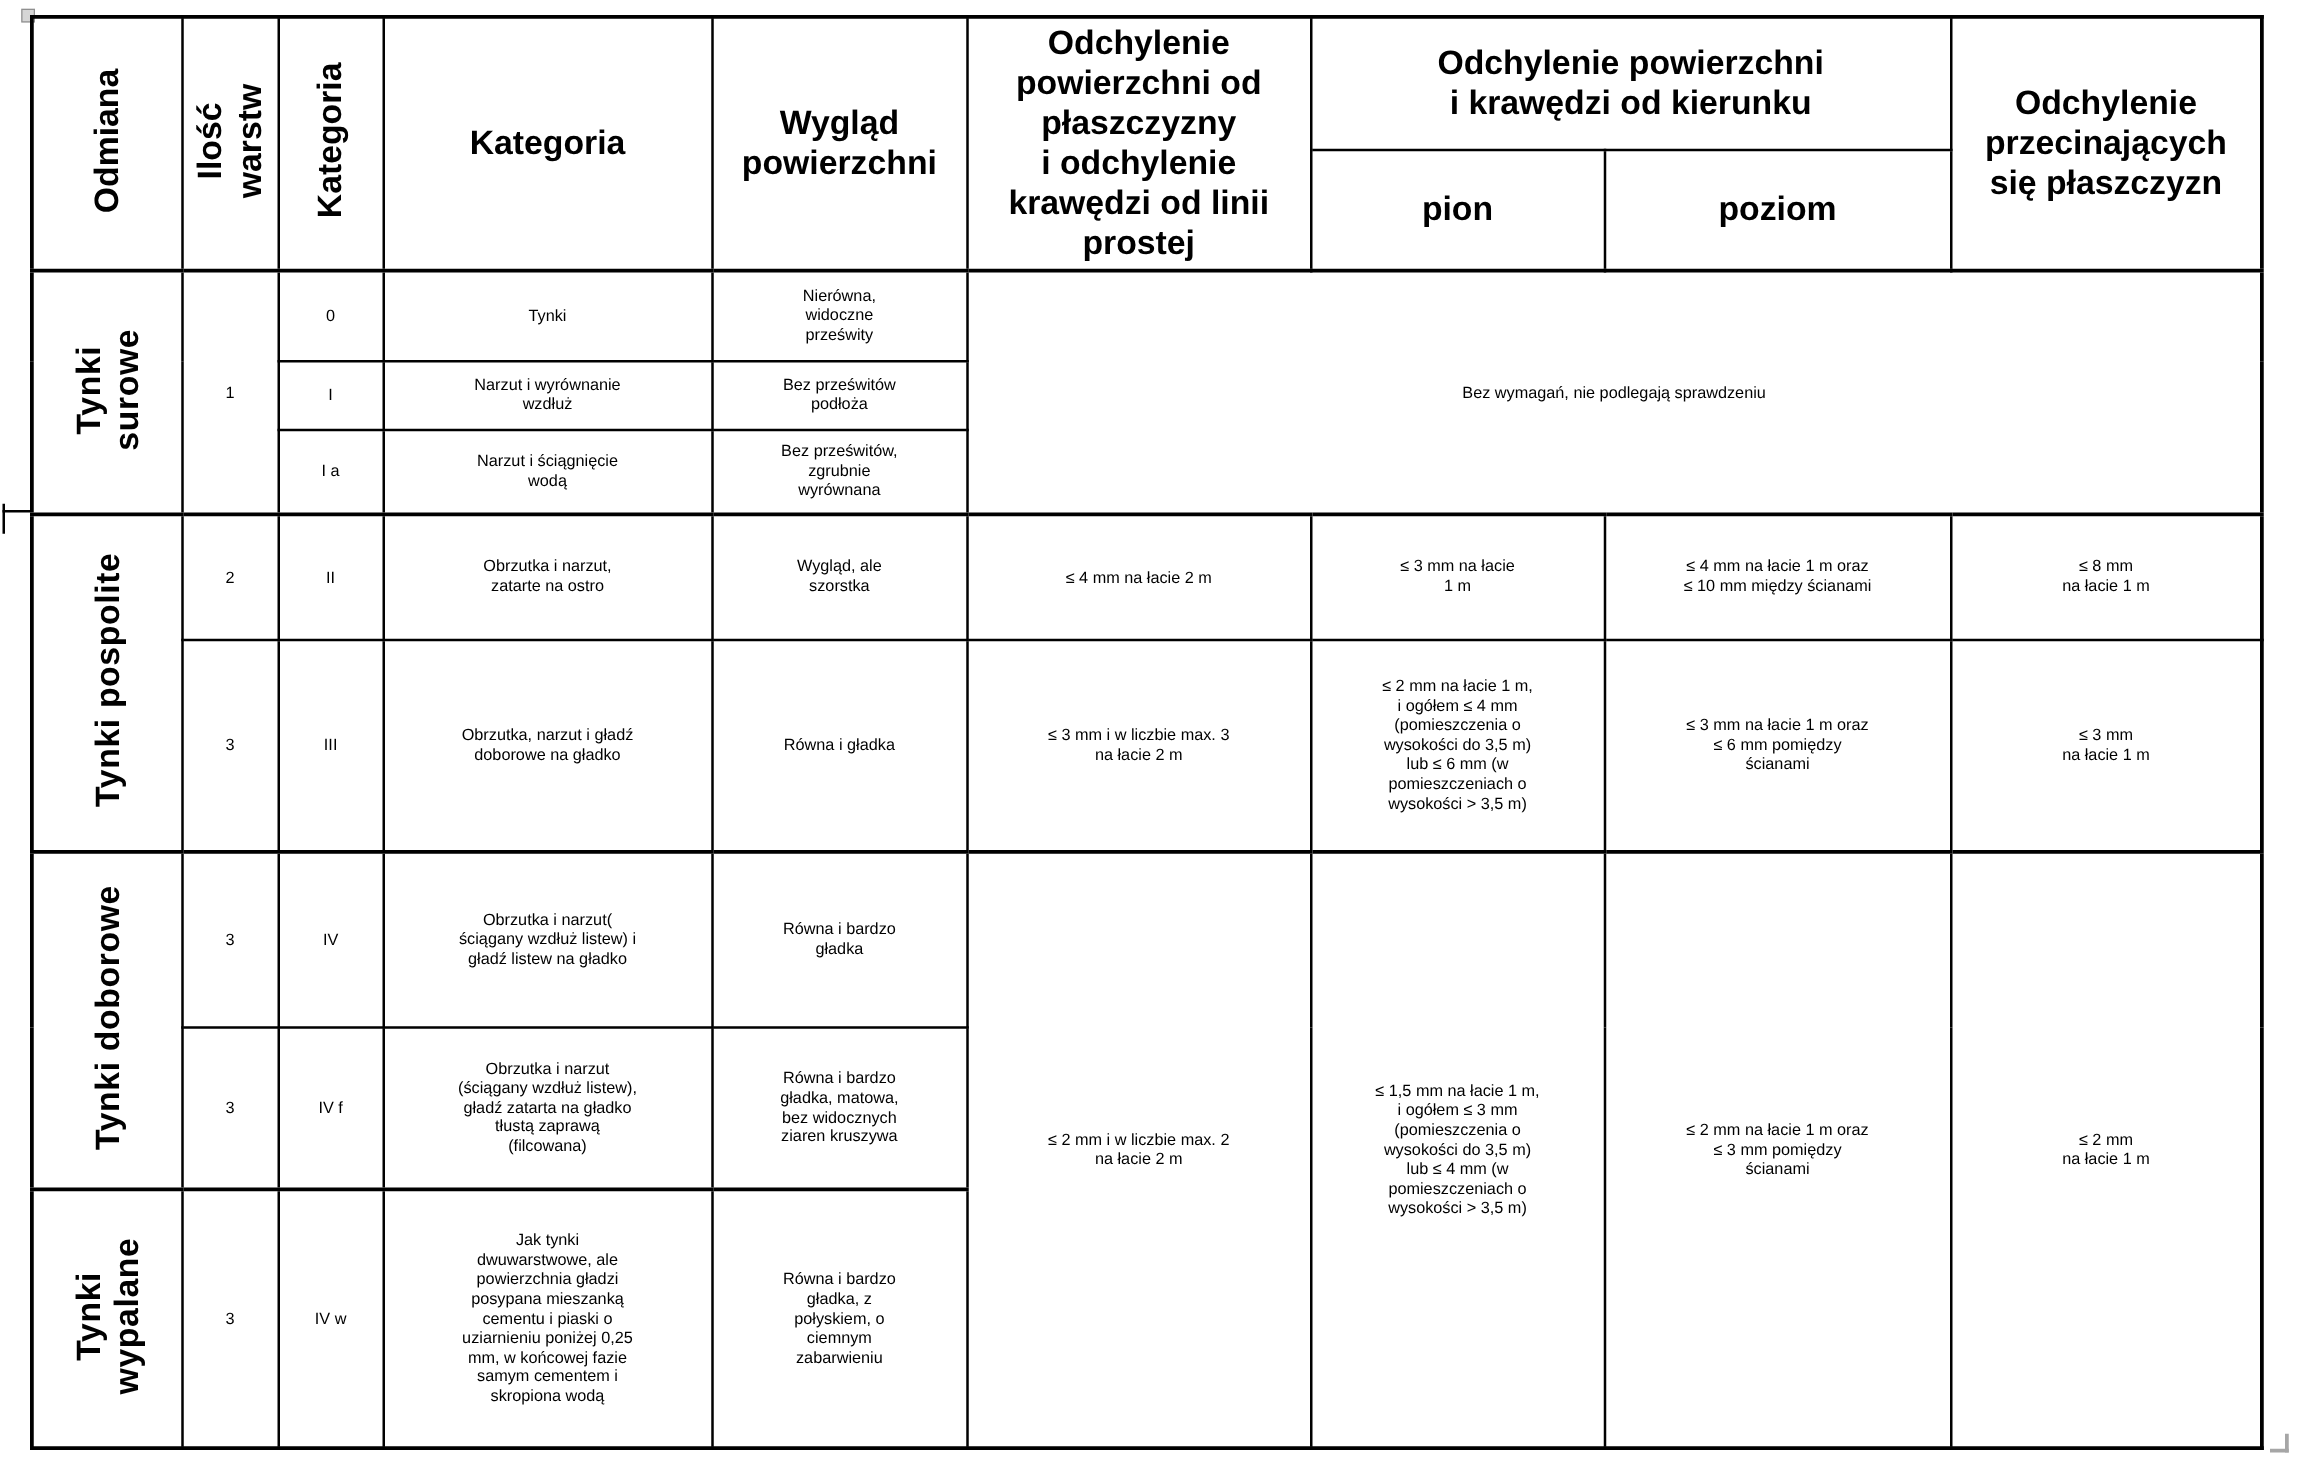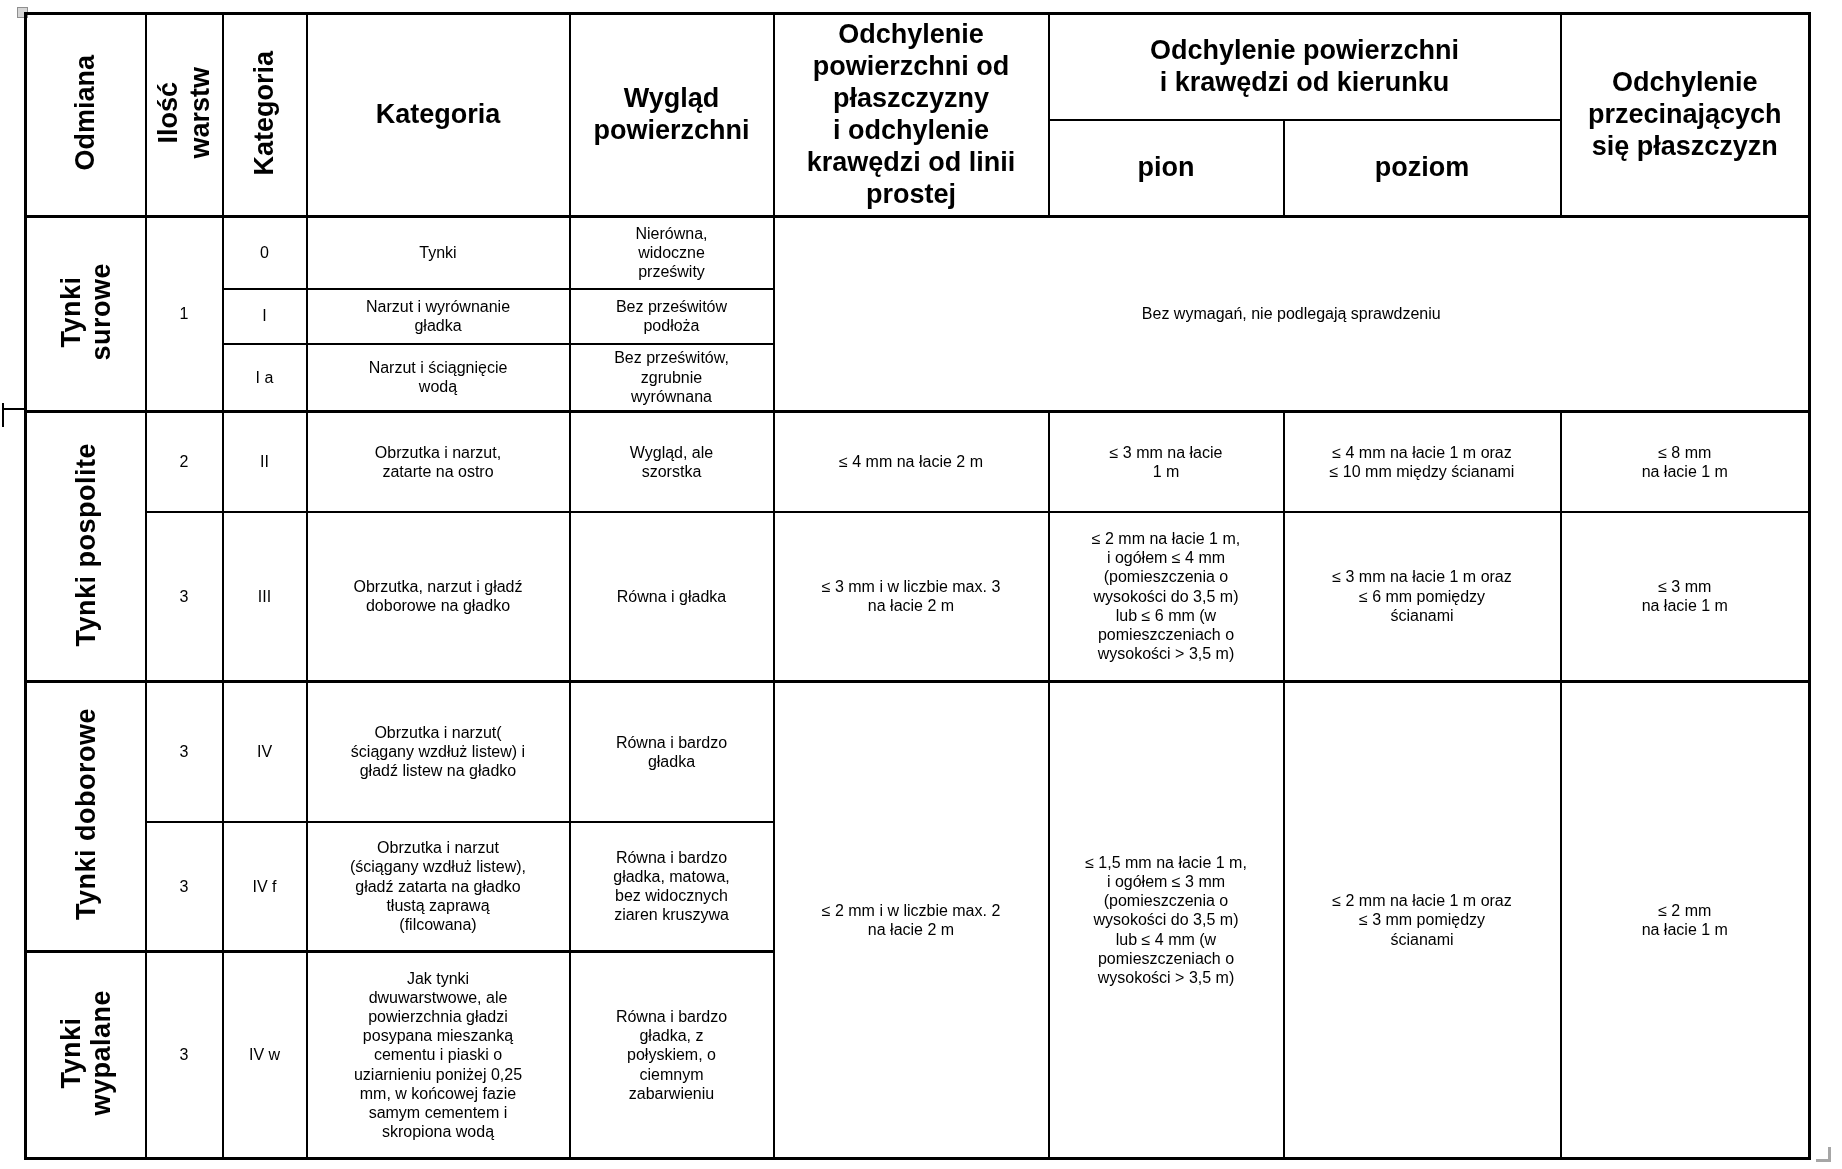--- a/index.html
+++ b/index.html
@@ -12,21 +12,21 @@
     width:1784px;height:1145px;
     border:3px solid #000;
   }
   table.grid td, table.grid th{
     border:2px solid #000;
     padding:2px 6px;
     text-align:center;vertical-align:middle;
     font-weight:normal;
     overflow:hidden;
   }
-  .cell{white-space:pre-line;display:inline-block;font-size:16px;line-height:1.2;}
+  .cell{white-space:pre-line;display:inline-block;font-size:13px;line-height:1.2;}
   th .cell{font-weight:bold;font-size:27px;line-height:1.18;}
 
   
   .vert .cell{
     writing-mode:vertical-rl;
     transform:rotate(180deg);
     white-space:pre-line;
   }
   .grouplab .cell{font-weight:bold;font-size:27px;letter-spacing:0.5px;line-height:1.12;}
 
@@ -97,21 +97,21 @@
       <td><span class="cell">0</span></td>
       <td><span class="cell">Tynki</span></td>
       <td><span class="cell">Nierówna,
 widoczne
 prześwity</span></td>
       <td colspan="4" rowspan="3"><span class="cell">Bez wymagań, nie podlegają sprawdzeniu</span></td>
     </tr>
     <tr style="height:55px">
       <td><span class="cell">I</span></td>
       <td><span class="cell">Narzut i wyrównanie
-gładka</span></td>
+wzdłuż</span></td>
       <td><span class="cell">Bez prześwitów
 podłoża</span></td>
     </tr>
     <tr style="height:68px">
       <td><span class="cell">I a</span></td>
       <td><span class="cell">Narzut i ściągnięcie
 wodą</span></td>
       <td><span class="cell">Bez prześwitów,
 zgrubnie
 wyrównana</span></td>

